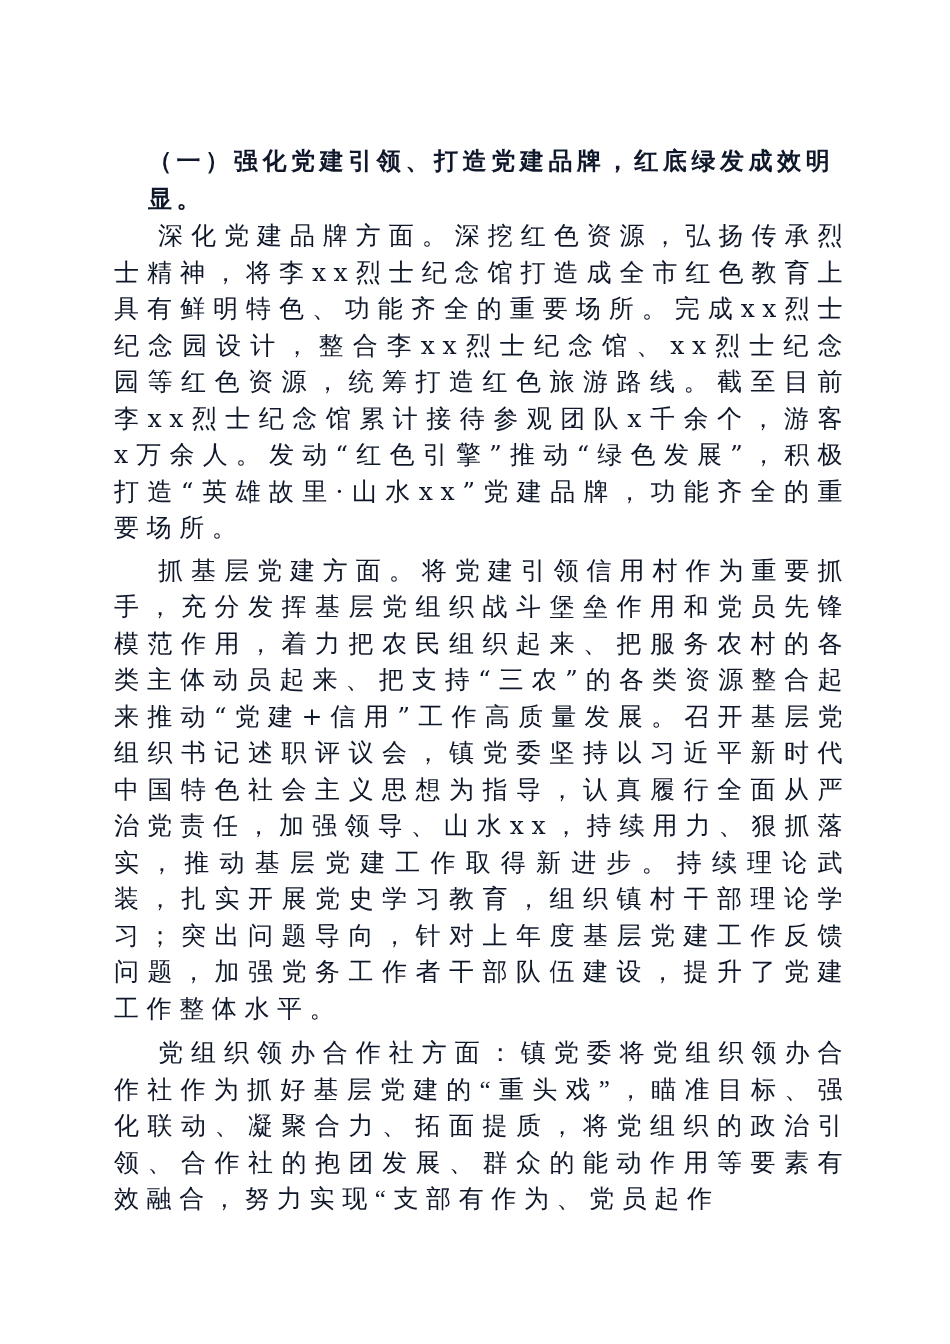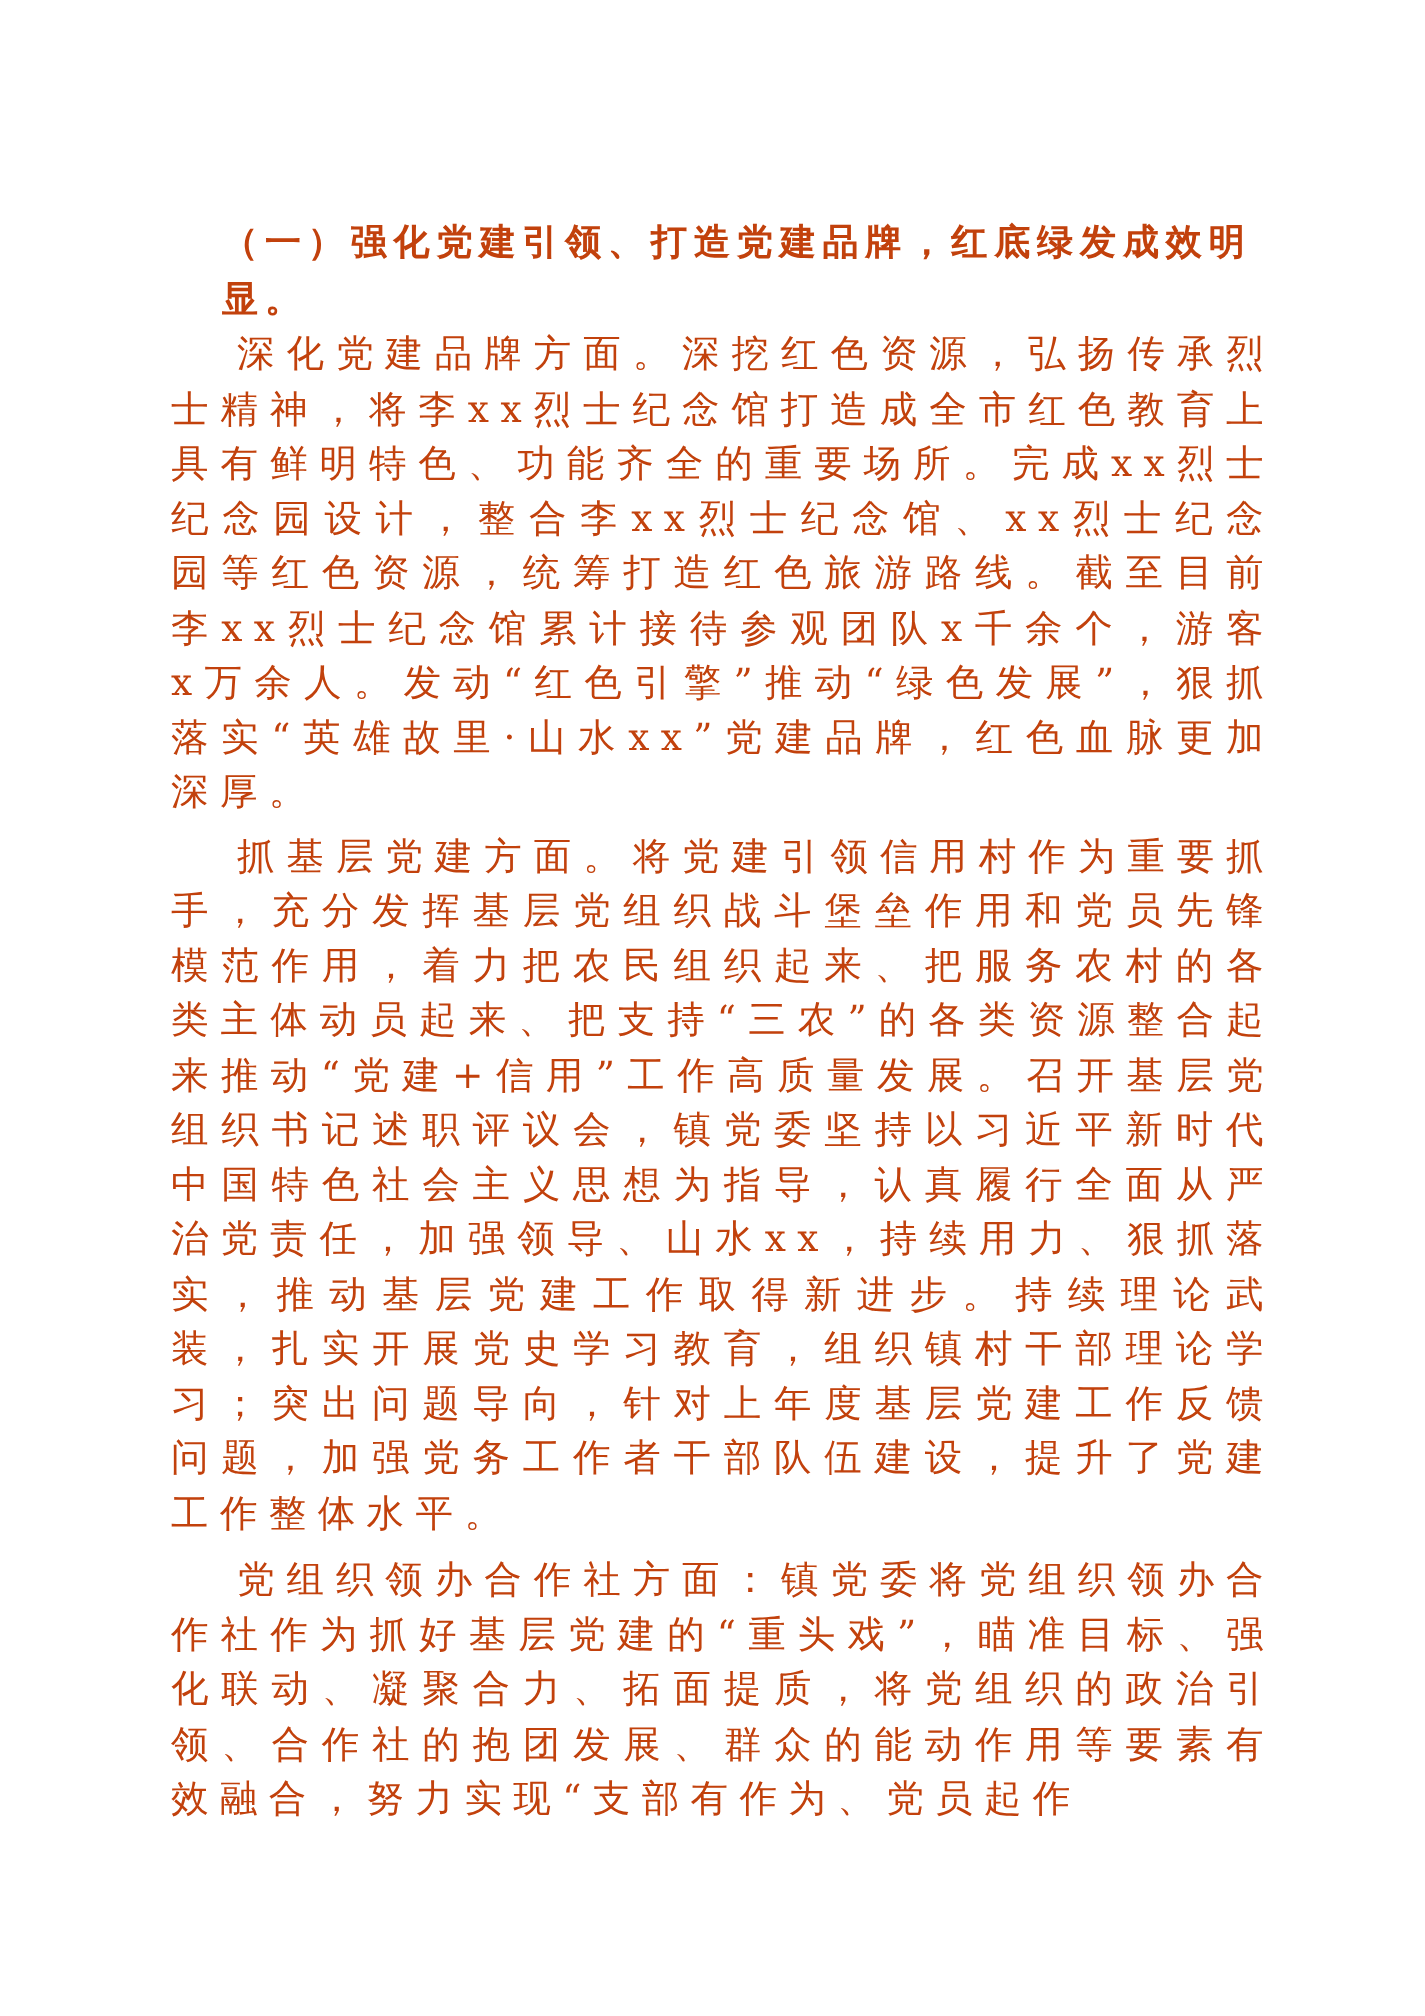--- a/index.html
+++ b/index.html
@@ -3,43 +3,43 @@
 <meta charset="utf-8">
 <style>
   html, body { margin: 0; padding: 0; background: #ffffff; }
   body { width: 950px; height: 1344px; position: relative; overflow: hidden; }
   .page {
     position: absolute;
     left: 114px;
     top: 142px;
     width: 736px;
     font-family: "DejaVu Serif", "Liberation Serif", serif;
-    color: #c2410c;
+    color: #0f172a;
     font-size: 25px;
     line-height: 36.5px;
     letter-spacing: 7.6px;
   }
   .heading {
     margin: 0;
     padding-left: 34px;
     font-weight: bold;
     letter-spacing: 4.6px;
     line-height: 38px;
     font-size: 24px;
   }
   .para {
     margin: 0;
     text-indent: 44px;
     text-align: justify;
     text-justify: inter-character;
   }
   .para.gap { margin-top: 6px; }
-  .para.gap2 { margin-top: 8px; }
+  .para.gap2 { margin-top: 8px; font-family: Liberation Serif, serif; }
 </style>
 </head>
 <body>
 
 <div class="page">
   <p class="heading">（一）强化党建引领、打造党建品牌，红底绿发成效明显。</p>
-  <p class="para">深化党建品牌方面。深挖红色资源，弘扬传承烈士精神，将李xx烈士纪念馆打造成全市红色教育上具有鲜明特色、功能齐全的重要场所。完成xx烈士纪念园设计，整合李xx烈士纪念馆、xx烈士纪念园等红色资源，统筹打造红色旅游路线。截至目前李xx烈士纪念馆累计接待参观团队x千余个，游客x万余人。发动“红色引擎”推动“绿色发展”，狠抓落实“英雄故里·山水xx”党建品牌，红色血脉更加深厚。</p>
+  <p class="para">深化党建品牌方面。深挖红色资源，弘扬传承烈士精神，将李xx烈士纪念馆打造成全市红色教育上具有鲜明特色、功能齐全的重要场所。完成xx烈士纪念园设计，整合李xx烈士纪念馆、xx烈士纪念园等红色资源，统筹打造红色旅游路线。截至目前李xx烈士纪念馆累计接待参观团队x千余个，游客x万余人。发动“红色引擎”推动“绿色发展”，积极打造“英雄故里·山水xx”党建品牌，功能齐全的重要场所。</p>
   <p class="para gap">抓基层党建方面。将党建引领信用村作为重要抓手，充分发挥基层党组织战斗堡垒作用和党员先锋模范作用，着力把农民组织起来、把服务农村的各类主体动员起来、把支持“三农”的各类资源整合起来推动“党建+信用”工作高质量发展。召开基层党组织书记述职评议会，镇党委坚持以习近平新时代中国特色社会主义思想为指导，认真履行全面从严治党责任，加强领导、山水xx，持续用力、狠抓落实，推动基层党建工作取得新进步。持续理论武装，扎实开展党史学习教育，组织镇村干部理论学习；突出问题导向，针对上年度基层党建工作反馈问题，加强党务工作者干部队伍建设，提升了党建工作整体水平。</p>
   <p class="para gap2">党组织领办合作社方面：镇党委将党组织领办合作社作为抓好基层党建的“重头戏”，瞄准目标、强化联动、凝聚合力、拓面提质，将党组织的政治引领、合作社的抱团发展、群众的能动作用等要素有效融合，努力实现“支部有作为、党员起作</p>
 </div>
 
 </body></html>

